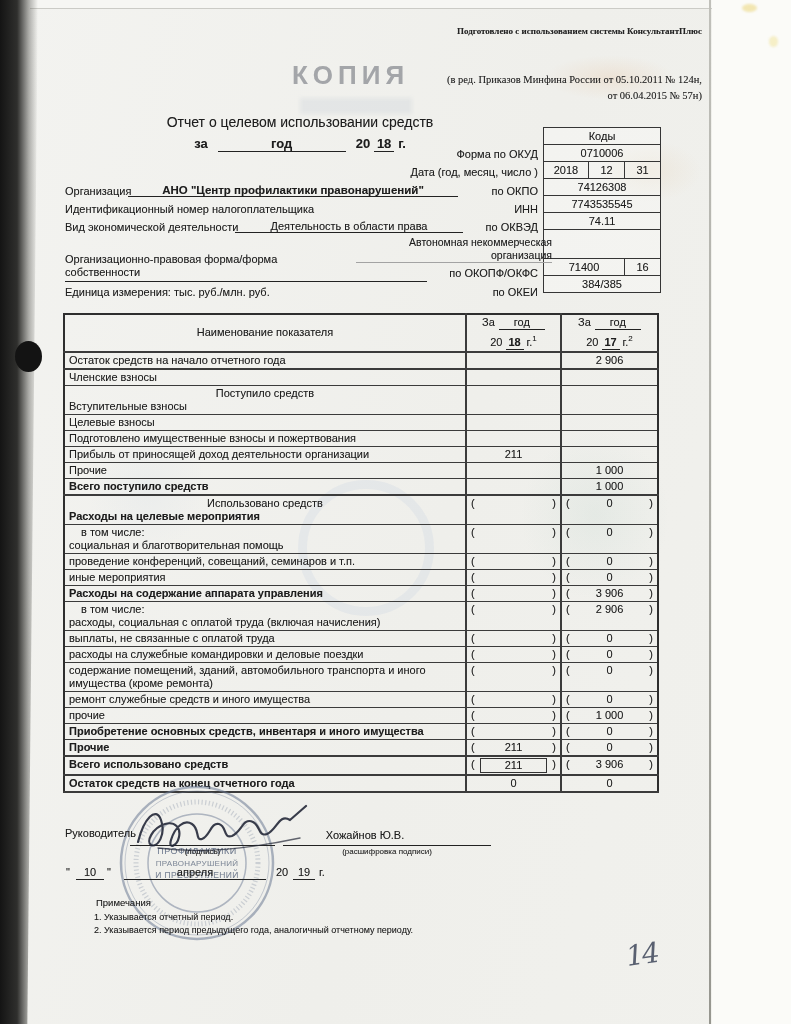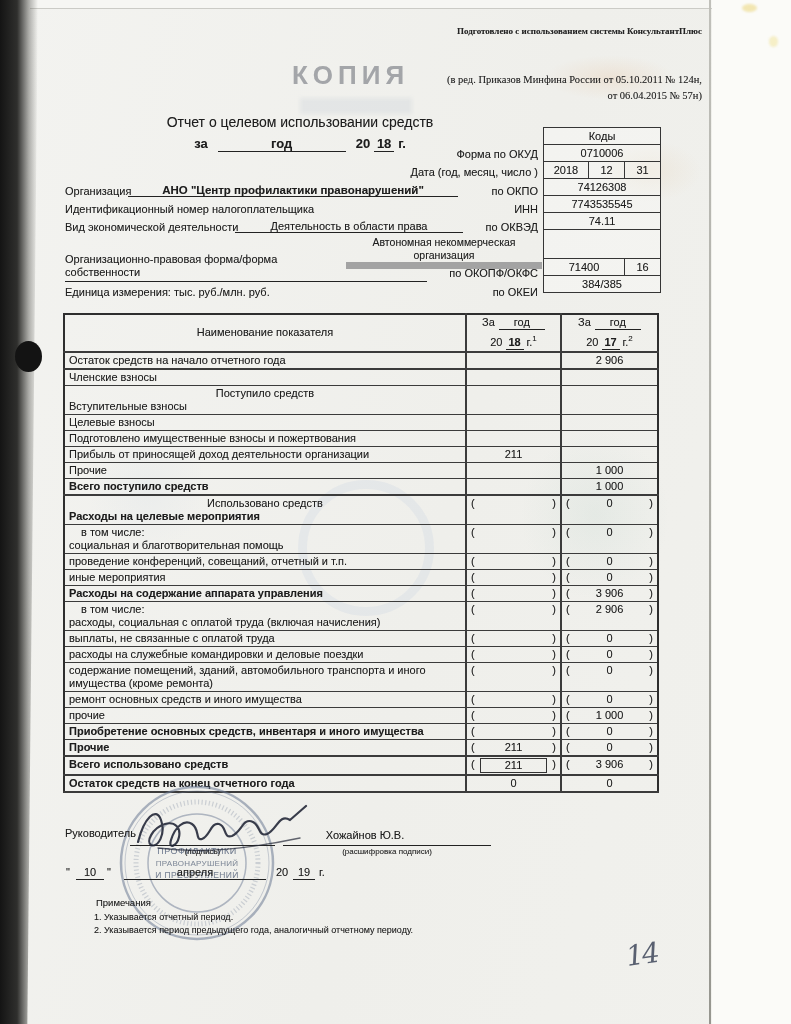--- a/index.html
+++ b/index.html
@@ -156,21 +156,21 @@
 <div class="abs rlbl" style="top:185px">по ОКПО</div>
 
 <div class="abs lbl" style="left:65px;top:203px">Идентификационный номер налогоплательщика</div>
 <div class="abs rlbl" style="top:203px">ИНН</div>
 
 <div class="abs lbl" style="left:65px;top:221px">Вид экономической деятельности</div>
 <div class="abs fill" style="left:235px;top:220px;width:228px;font-size:11px">Деятельность в  области права</div>
 <div class="abs rlbl" style="top:221px">по ОКВЭД</div>
 
 <div class="abs lbl" style="left:65px;top:253px;width:280px">Организационно-правовая форма/форма собственности</div>
-<div class="abs" style="left:346px;top:236px;width:196px;text-align:center;font-size:10.5px;line-height:13px;border-bottom:7px solid #a3a3a3">
+<div class="abs" style="left:356px;top:236px;width:196px;text-align:right;font-size:10.5px;line-height:13px;border-bottom:1px solid #a3a3a3">
   <div>Автономная некоммерческая</div>
   <div>организация</div>
 </div>
 <div class="abs rlbl" style="top:267px">по ОКОПФ/ОКФС</div>
 <div class="abs sig-line" style="left:65px;top:281px;width:362px"></div>
 
 <div class="abs lbl" style="left:65px;top:286px">Единица измерения: тыс. руб./млн. руб.</div>
 <div class="abs rlbl" style="top:286px">по ОКЕИ</div>
 
 <table class="abs report">
@@ -285,21 +285,21 @@
         <td class="val v2">
           <div class="pv">
             <span>(</span>
             <span class="mid">0</span>
             <span>)</span>
           </div>
         </td>
       </tr>
       <tr>
         <td class="name">
-          <div class="row-label">проведение конференций, совещаний, отчетный и т.п.</div>
+          <div class="row-label">проведение конференций, совещаний, семинаров и т.п.</div>
         </td>
         <td class="val v1">
           <div class="pv">
             <span>(</span>
             <span class="mid">&nbsp;</span>
             <span>)</span>
           </div>
         </td>
         <td class="val v2">
           <div class="pv">
@@ -419,21 +419,21 @@
         <td class="val v2">
           <div class="pv">
             <span>(</span>
             <span class="mid">0</span>
             <span>)</span>
           </div>
         </td>
       </tr>
       <tr>
         <td class="name">
-          <div class="row-label">ремонт основных средств и иного имущества</div>
+          <div class="row-label">ремонт служебные средств и иного имущества</div>
         </td>
         <td class="val v1">
           <div class="pv">
             <span>(</span>
             <span class="mid">&nbsp;</span>
             <span>)</span>
           </div>
         </td>
         <td class="val v2">
           <div class="pv">

